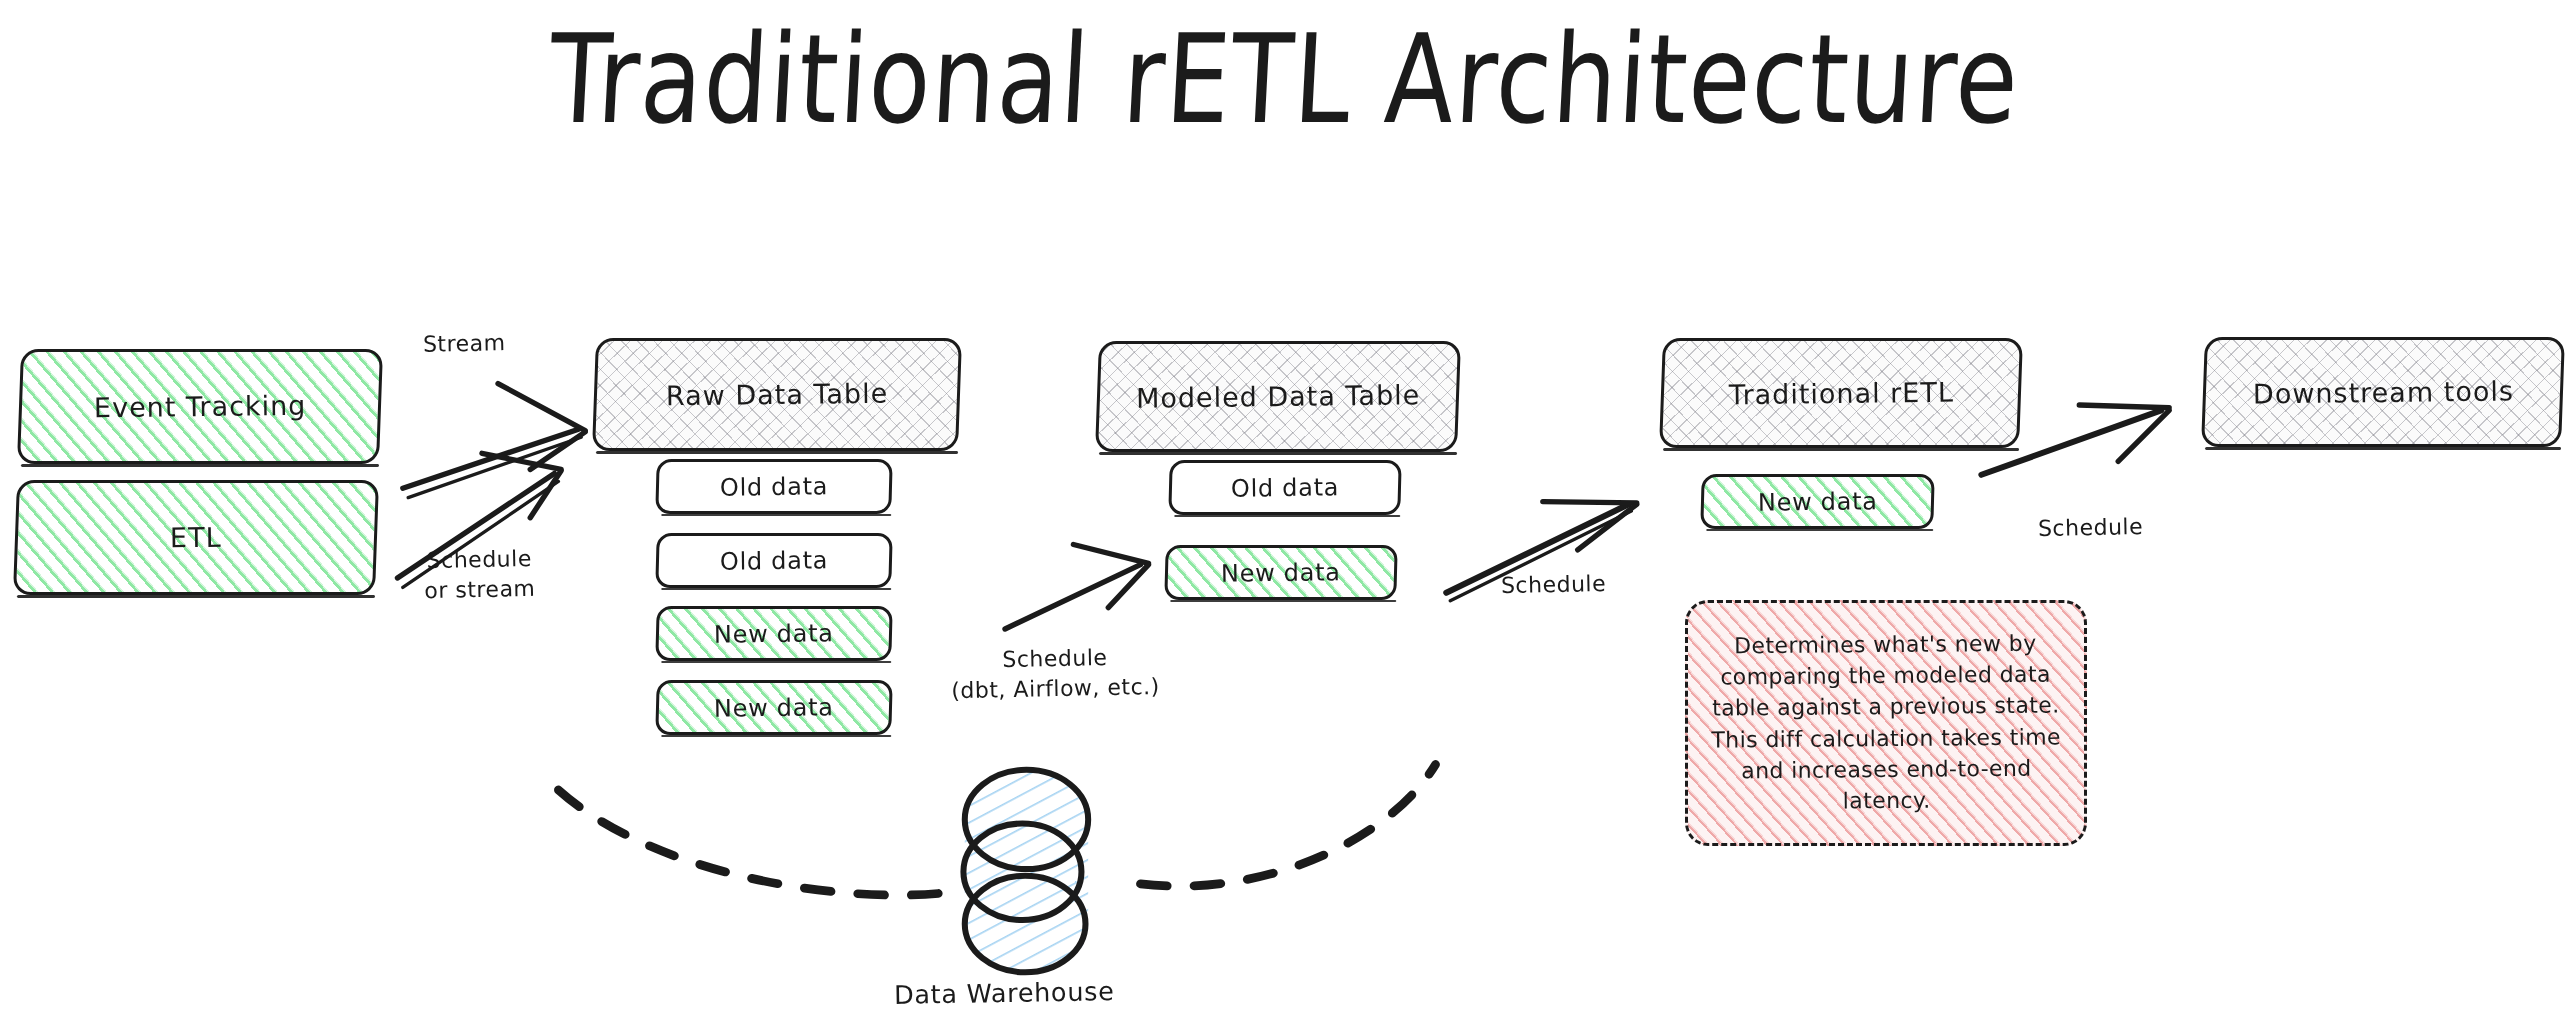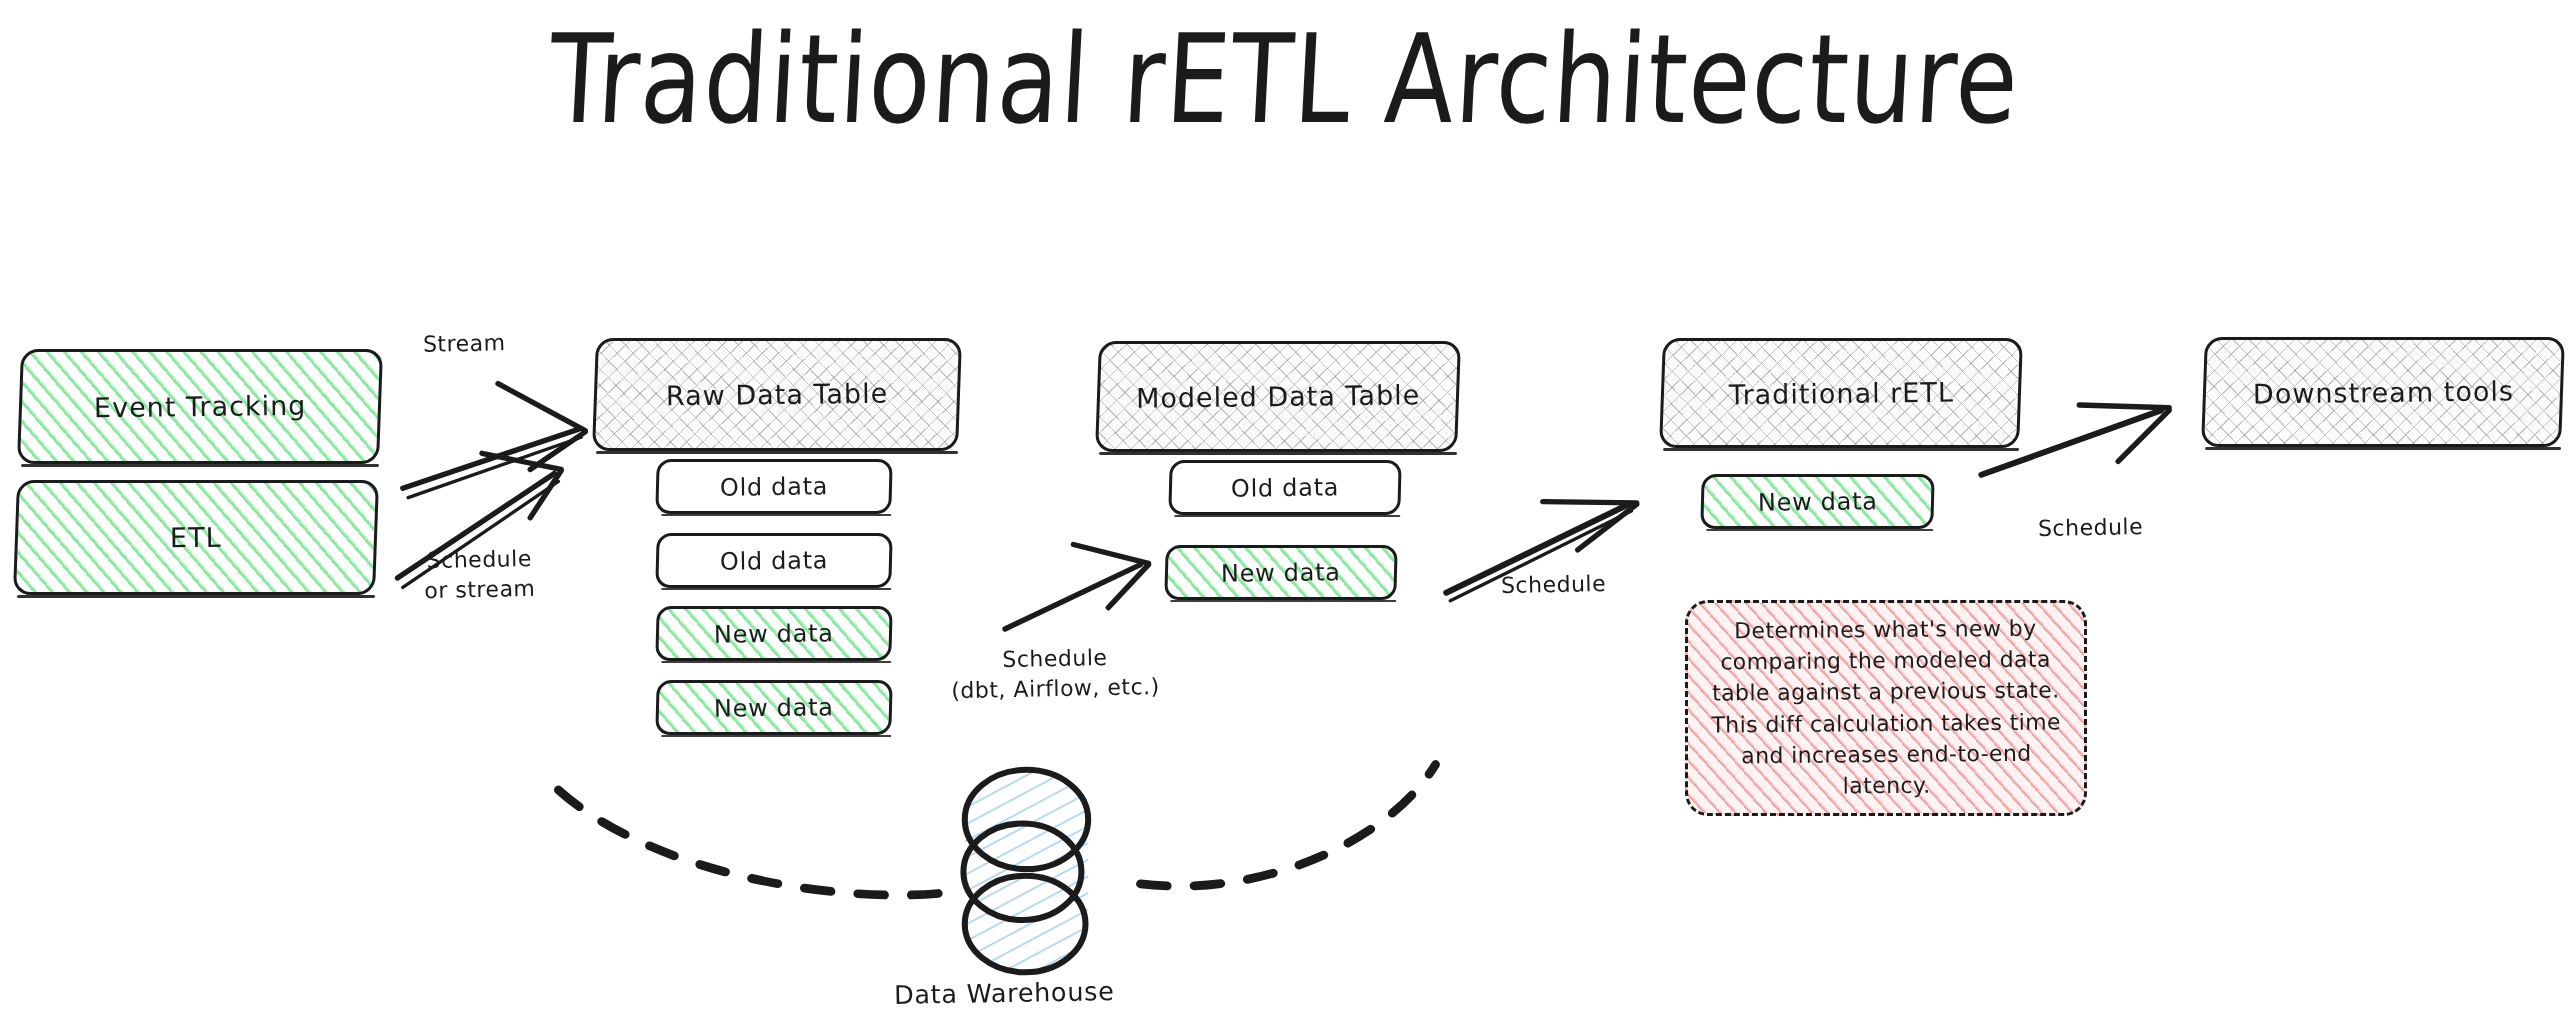--- a/index.html
+++ b/index.html
@@ -210,21 +210,21 @@
     <span class="lbl">Traditional rETL</span>
   </div>
   <div class="chip fill-green" style="left:1701px;top:474px;width:233px;height:55px;">
     <span class="lbl">New data</span>
   </div>
 
   <div class="node fill-grid" style="left:2203px;top:337px;width:360px;height:110px;">
     <span class="lbl">Downstream tools</span>
   </div>
 
-  <div class="note fill-pink" style="left:1685px;top:600px;width:402px;height:216px;">
+  <div class="note fill-pink" style="left:1685px;top:600px;width:402px;height:246px;">
     <span class="lbl">Determines what's new by comparing the modeled data table against a previous state. This diff calculation takes time and increases end-to-end latency.</span>
   </div>
 
   <div class="edge-label" style="left:423px;top:329px;">Stream</div>
 
   <div class="edge-label ctr" style="left:424px;top:545px;">Schedule
 or stream</div>
 
   <div class="edge-label ctr" style="left:951px;top:644px;">Schedule
 (dbt, Airflow, etc.)</div>

